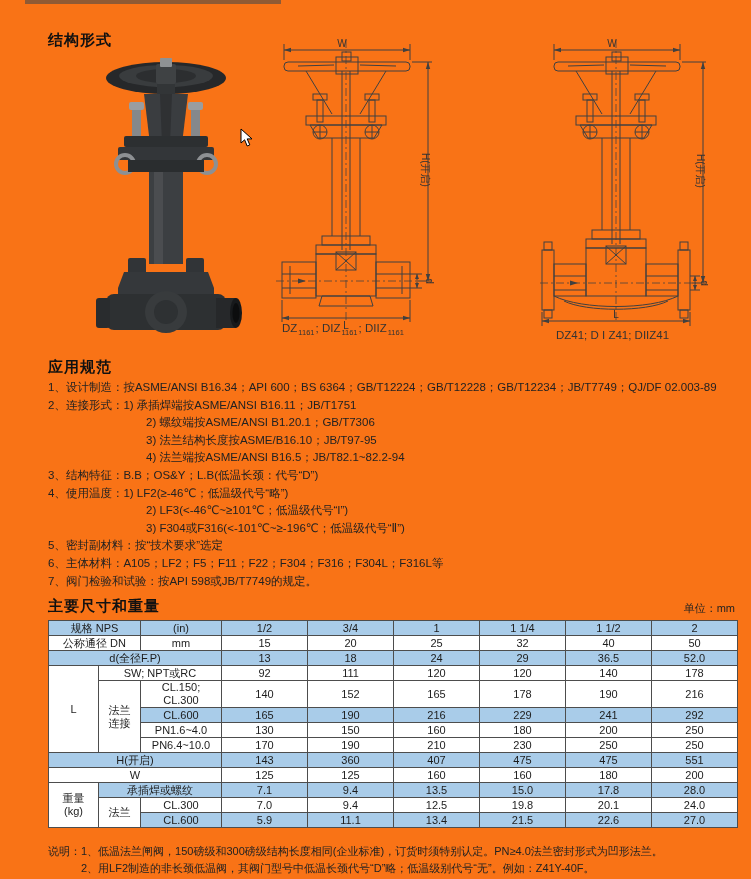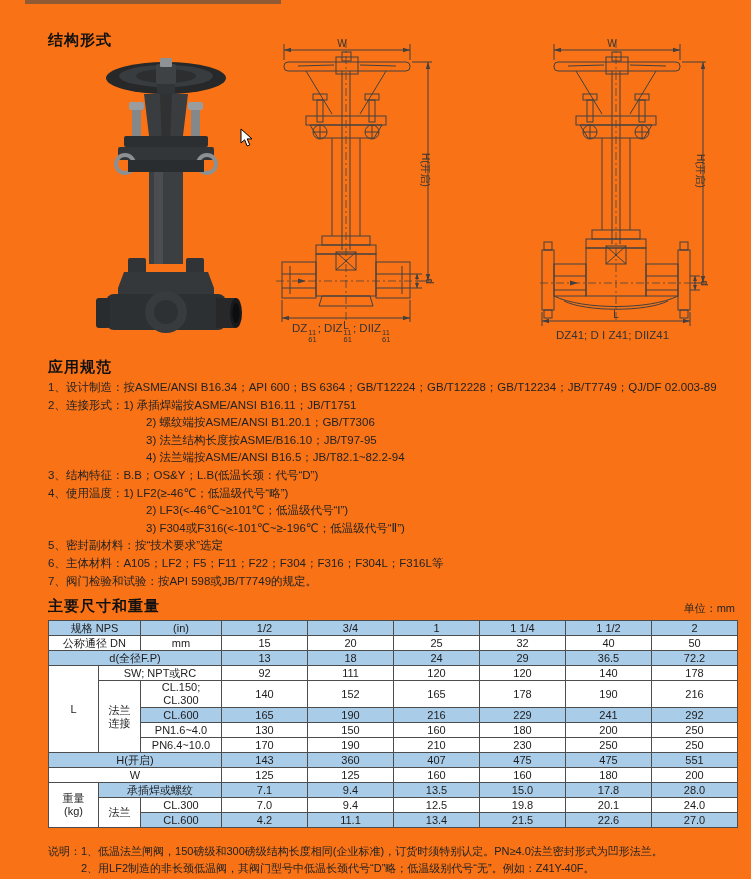--- a/index.html
+++ b/index.html
@@ -10,23 +10,23 @@
   .sec-title { position:absolute; font-size:15px; font-weight:bold; color:#111; letter-spacing:1px; }
   #t-structure { left:48px; top:31px; }
   #t-specs { left:48px; top:358px; }
   #t-dims { left:48px; top:597px; }
   .unit { position:absolute; right:16px; top:601px; font-size:11px; color:#222; }
 
   
   .fig { position:absolute; }
   svg text { font-family:"Liberation Sans","DejaVu Sans",sans-serif; font-size:10px; fill:#333; }
   .model-label { position:absolute; font-size:11.5px; color:#333; white-space:nowrap; }
-  #models-left { left:282px; top:322px;margin-left:10px; }
+  #models-left { left:282px; top:322px; }
   #models-right { left:556px; top:329px;text-align:right; }
-  .stk { display:inline-flex; flex-direction:column; font-size:7.5px; line-height:7px; vertical-align:-3px; margin:0 1px; }
+  .stk { display:inline-flex; flex-direction:row; font-size:7.5px; line-height:7px; vertical-align:-3px; margin:0 1px; }
 
   
   .specs { position:absolute; left:48px; top:379px; width:680px; font-size:11.5px; line-height:17.6px; color:#222; }
   .spec-line { white-space:nowrap; }
   .spec-line.ind { padding-left:98px; }
 
   
   .dims-table { position:absolute; left:48px; top:620px; border-collapse:collapse; table-layout:fixed; width:689px;
                 font-size:11px; color:#1c1c1c; }
   .dims-table td { border:1px solid #4d4d4d; text-align:center; vertical-align:middle;
@@ -285,21 +285,21 @@
           <td>40</td>
           <td>50</td>
         </tr>
         <tr>
           <td colspan="3" class="blue">d(全径F.P)</td>
           <td class="blue">13</td>
           <td class="blue">18</td>
           <td class="blue">24</td>
           <td class="blue">29</td>
           <td class="blue">36.5</td>
-          <td class="blue">72.2</td>
+          <td class="blue">52.0</td>
         </tr>
         <tr>
           <td rowspan="5">L</td>
           <td colspan="2">SW; NPT或RC</td>
           <td>92</td>
           <td>111</td>
           <td>120</td>
           <td>120</td>
           <td>140</td>
           <td>178</td>
@@ -376,21 +376,21 @@
           <td>CL.300</td>
           <td>7.0</td>
           <td>9.4</td>
           <td>12.5</td>
           <td>19.8</td>
           <td>20.1</td>
           <td>24.0</td>
         </tr>
         <tr>
           <td class="blue">CL.600</td>
-          <td class="blue">4.2</td>
+          <td class="blue">5.9</td>
           <td class="blue">11.1</td>
           <td class="blue">13.4</td>
           <td class="blue">21.5</td>
           <td class="blue">22.6</td>
           <td class="blue">27.0</td>
         </tr>
       </tbody>
   </table>
 
   <div class="notes">

